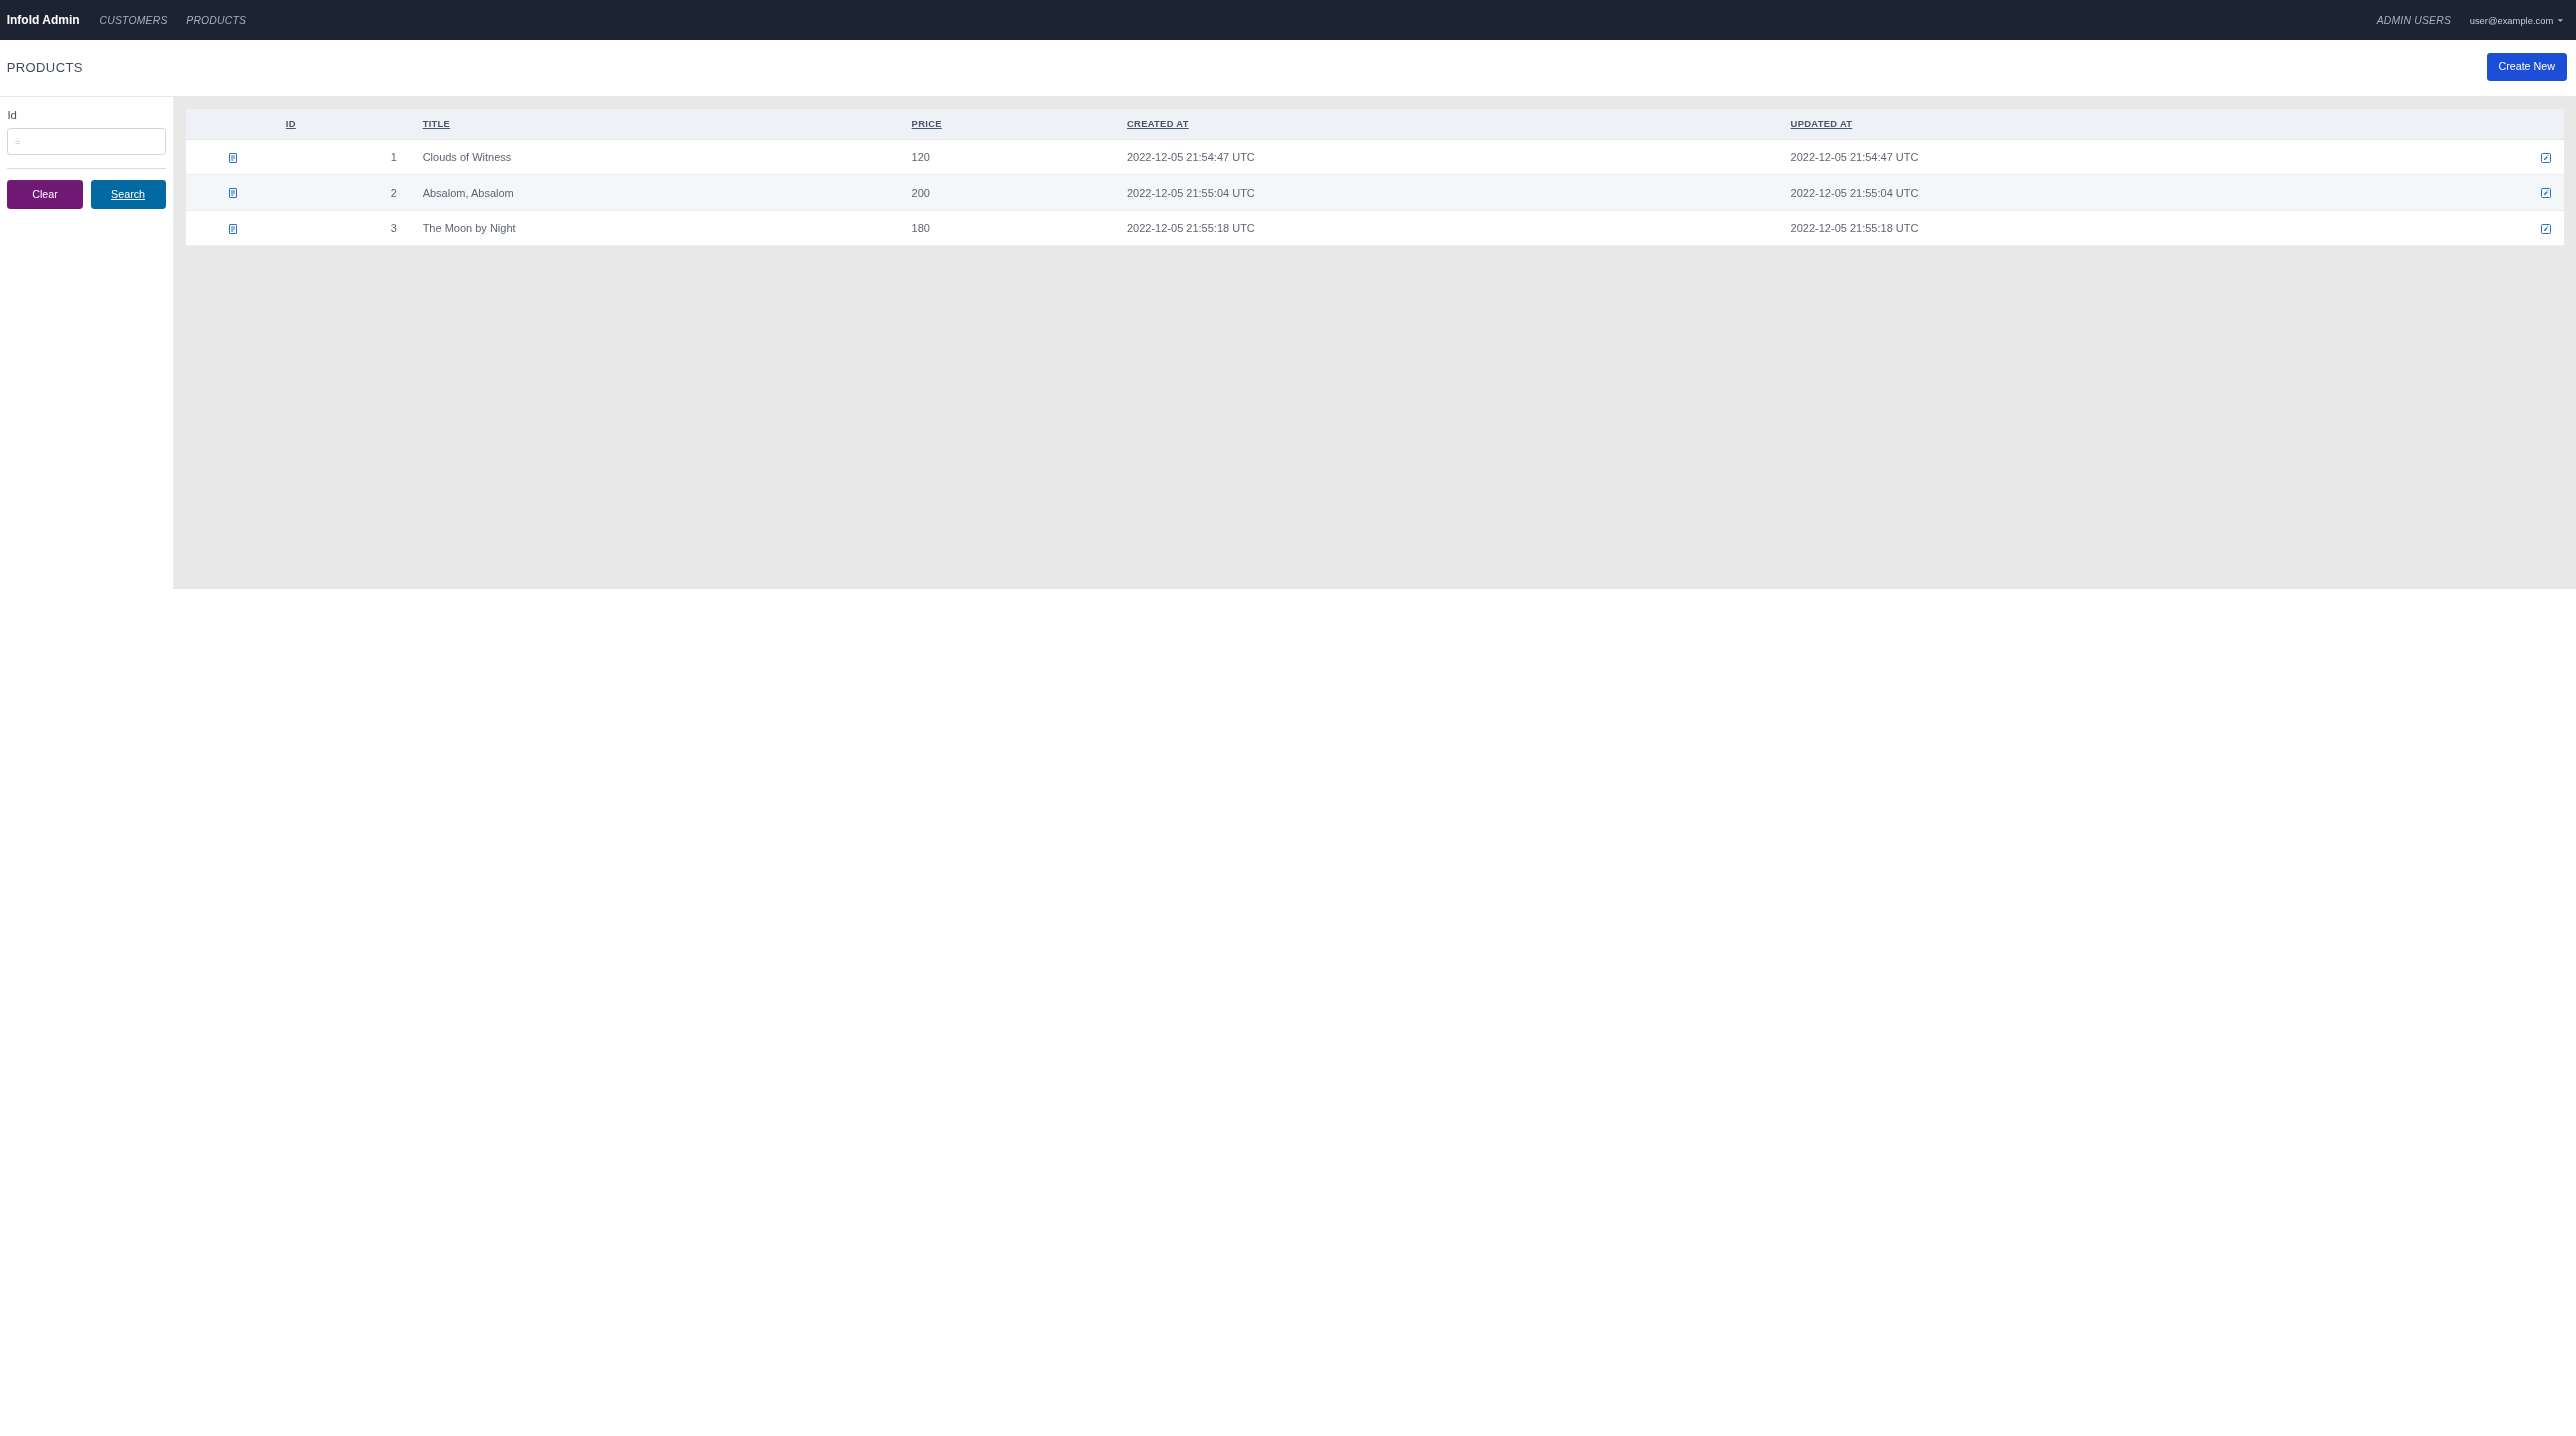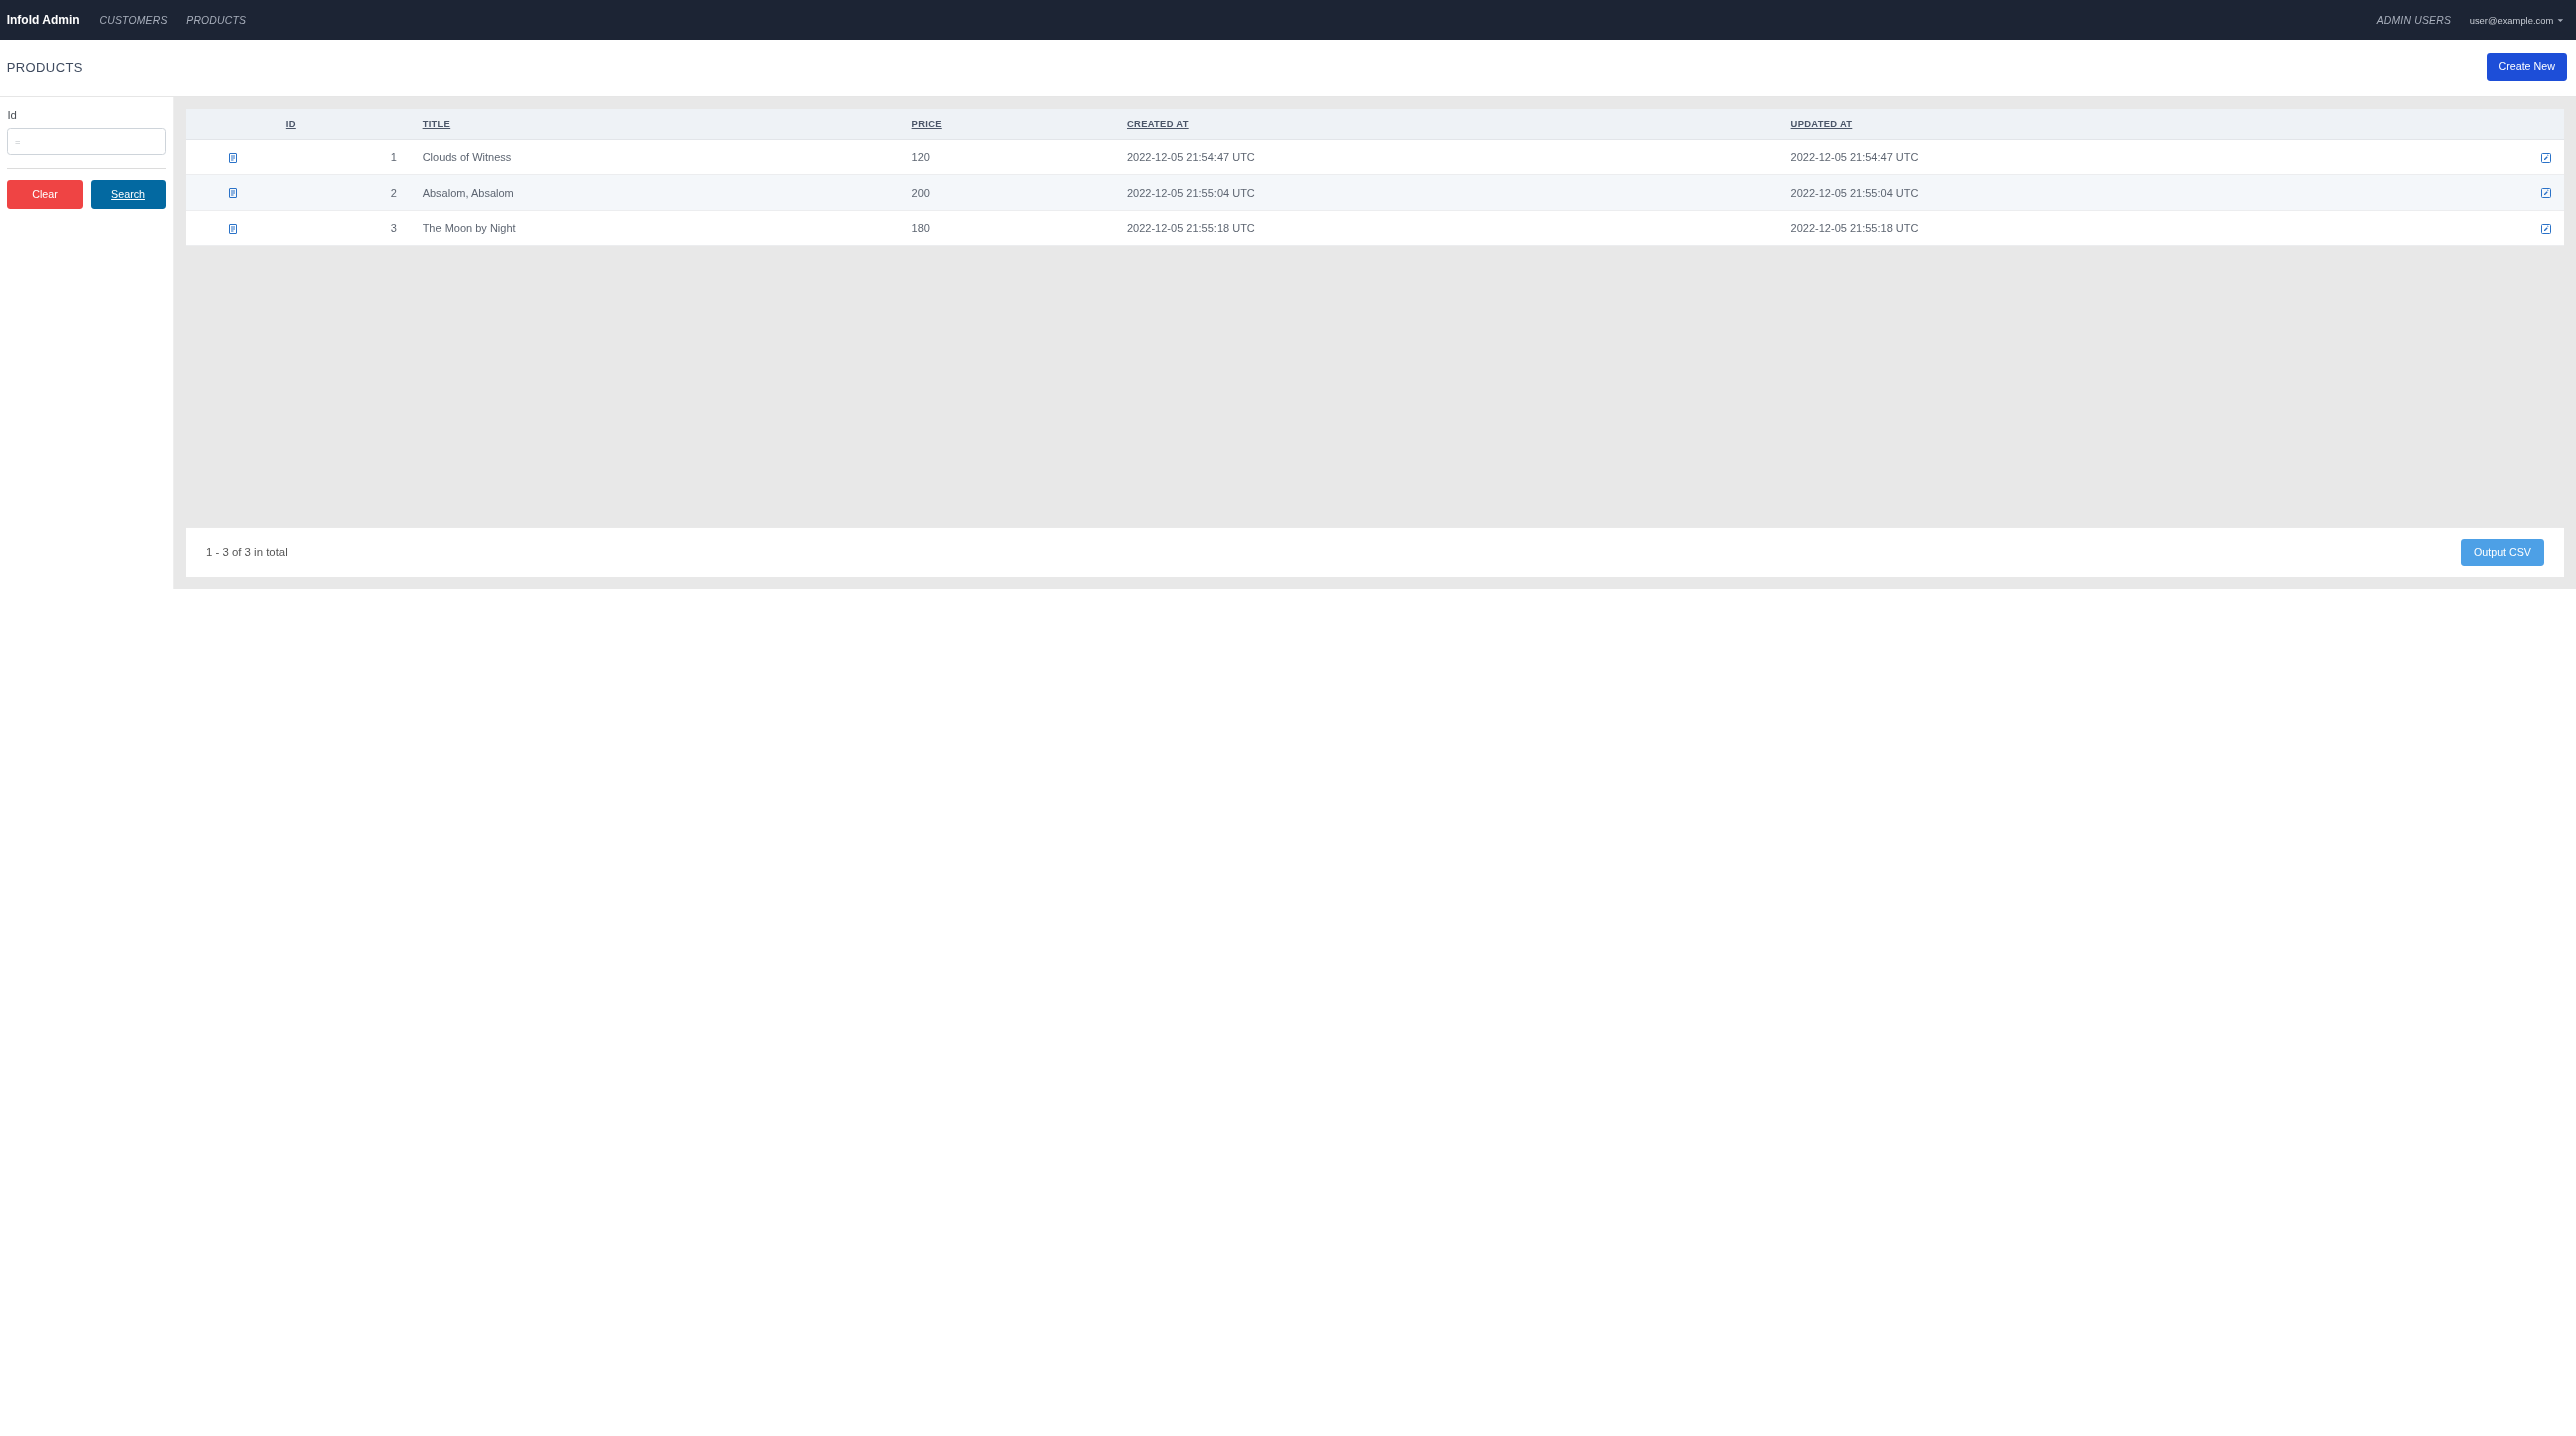--- a/index.html
+++ b/index.html
@@ -55,21 +55,21 @@
       border-radius: 3.4px;
       border: 0.7px solid transparent;
       padding: 6px 10.7px;
       font-size: 10.7px;
       cursor: pointer;
       line-height: 1.3;
     }
     .btn-orange { background: #1d4ed8; color: #fff; margin-left: auto; }
     .btn-blue  { background: #0369a1; color: #fff; text-decoration: underline; }
     .btn-light-blue { background: #4da0e6; color: #fff; }
-    .btn-gray  { background: #ef4444; color: #fff; }
+    .btn-gray  { background: #701a75; color: #fff; }
 
     .body-wrap { display: flex; }
     .sidebar {
       width: 174px;
       padding: 12px 7.4px;
       border-right: 0.7px solid #eee;
     }
     .field-label { color: #4a4f56; font-size: 11.4px; margin-bottom: 6.7px; }
     .text-input {
       width: 100%;
@@ -241,19 +241,15 @@
             <td class="col-date">2022-12-05 21:55:18 UTC</td>
             <td class="col-date">2022-12-05 21:55:18 UTC</td>
             <td class="col-edit"><span><svg class="edit-icon" viewBox="0 0 24 24">
                   <rect x="3" y="3" width="18" height="18" rx="2" fill="none" stroke="#2a72c8" stroke-width="2"></rect>
                   <path d="M8 16h2l5.5-5.5-2-2L8 14v2zM16.7 7.3a.7.7 0 0 0 0-1l-1-1a.7.7 0 0 0-1 0l-.8.8 2 2 .8-.8z"></path>
                 </svg></span></td>
           </tr>
         </tbody>
     </table>
     <div class="spacer"></div>
-    <div class="footer">
-      <span class="range-text">1 - 3 of 3 in total</span>
-      <button class="btn btn-light-blue">Output CSV</button>
-    </div>
   </main>
 </div>
 
 
 </body></html>

